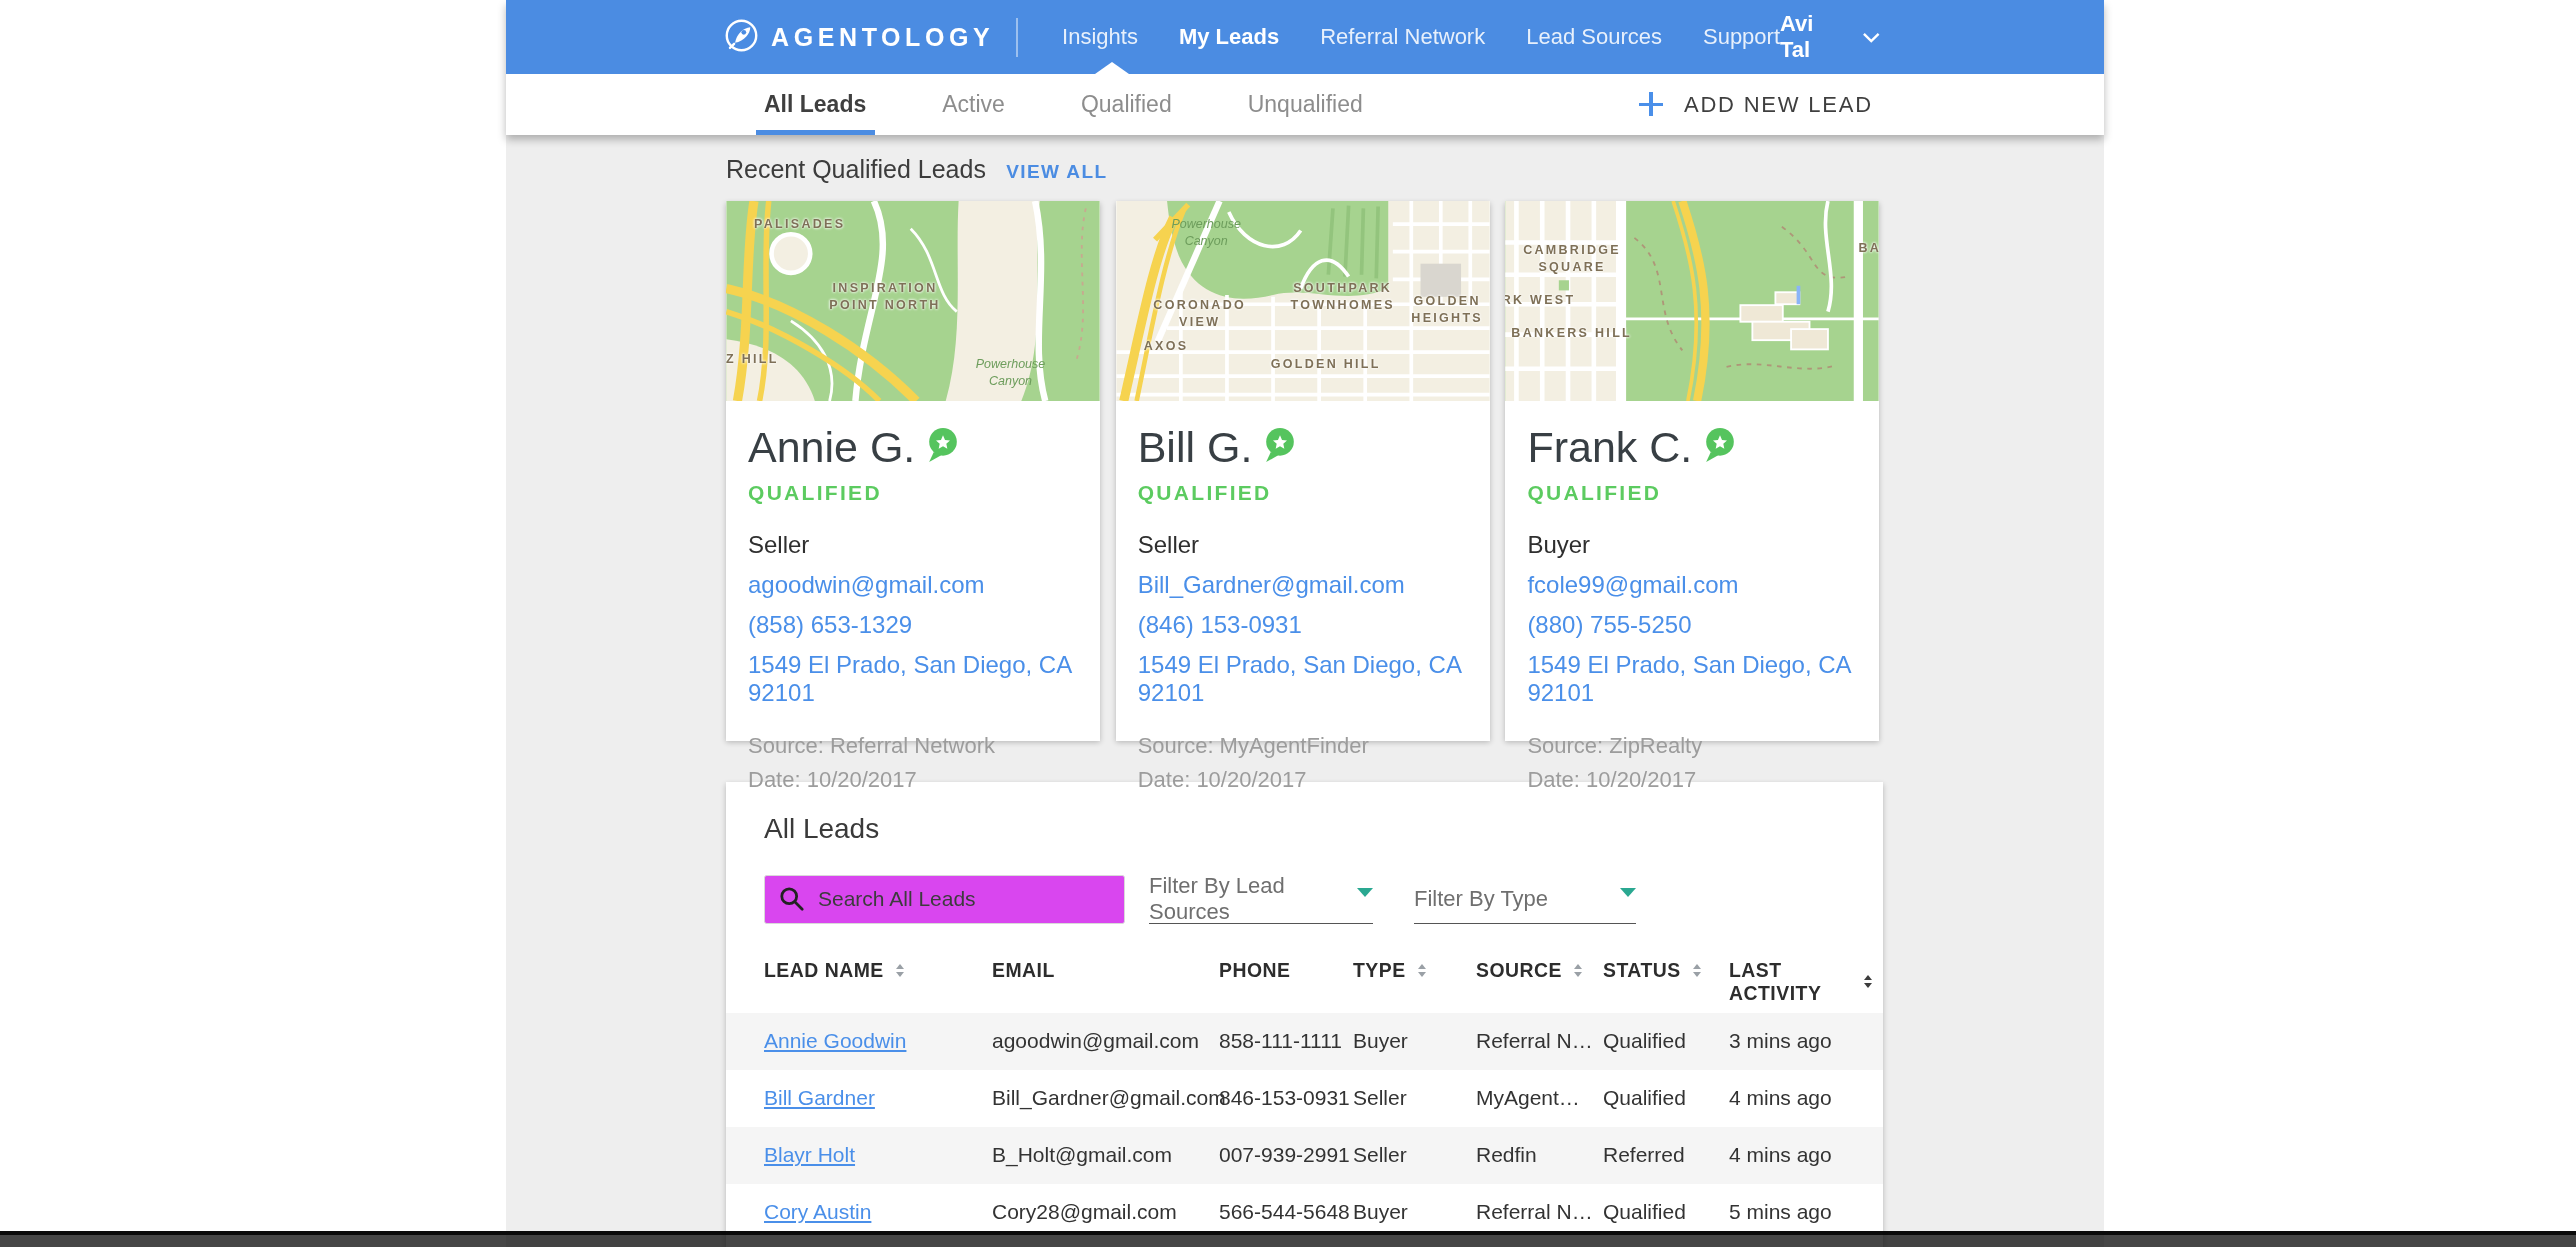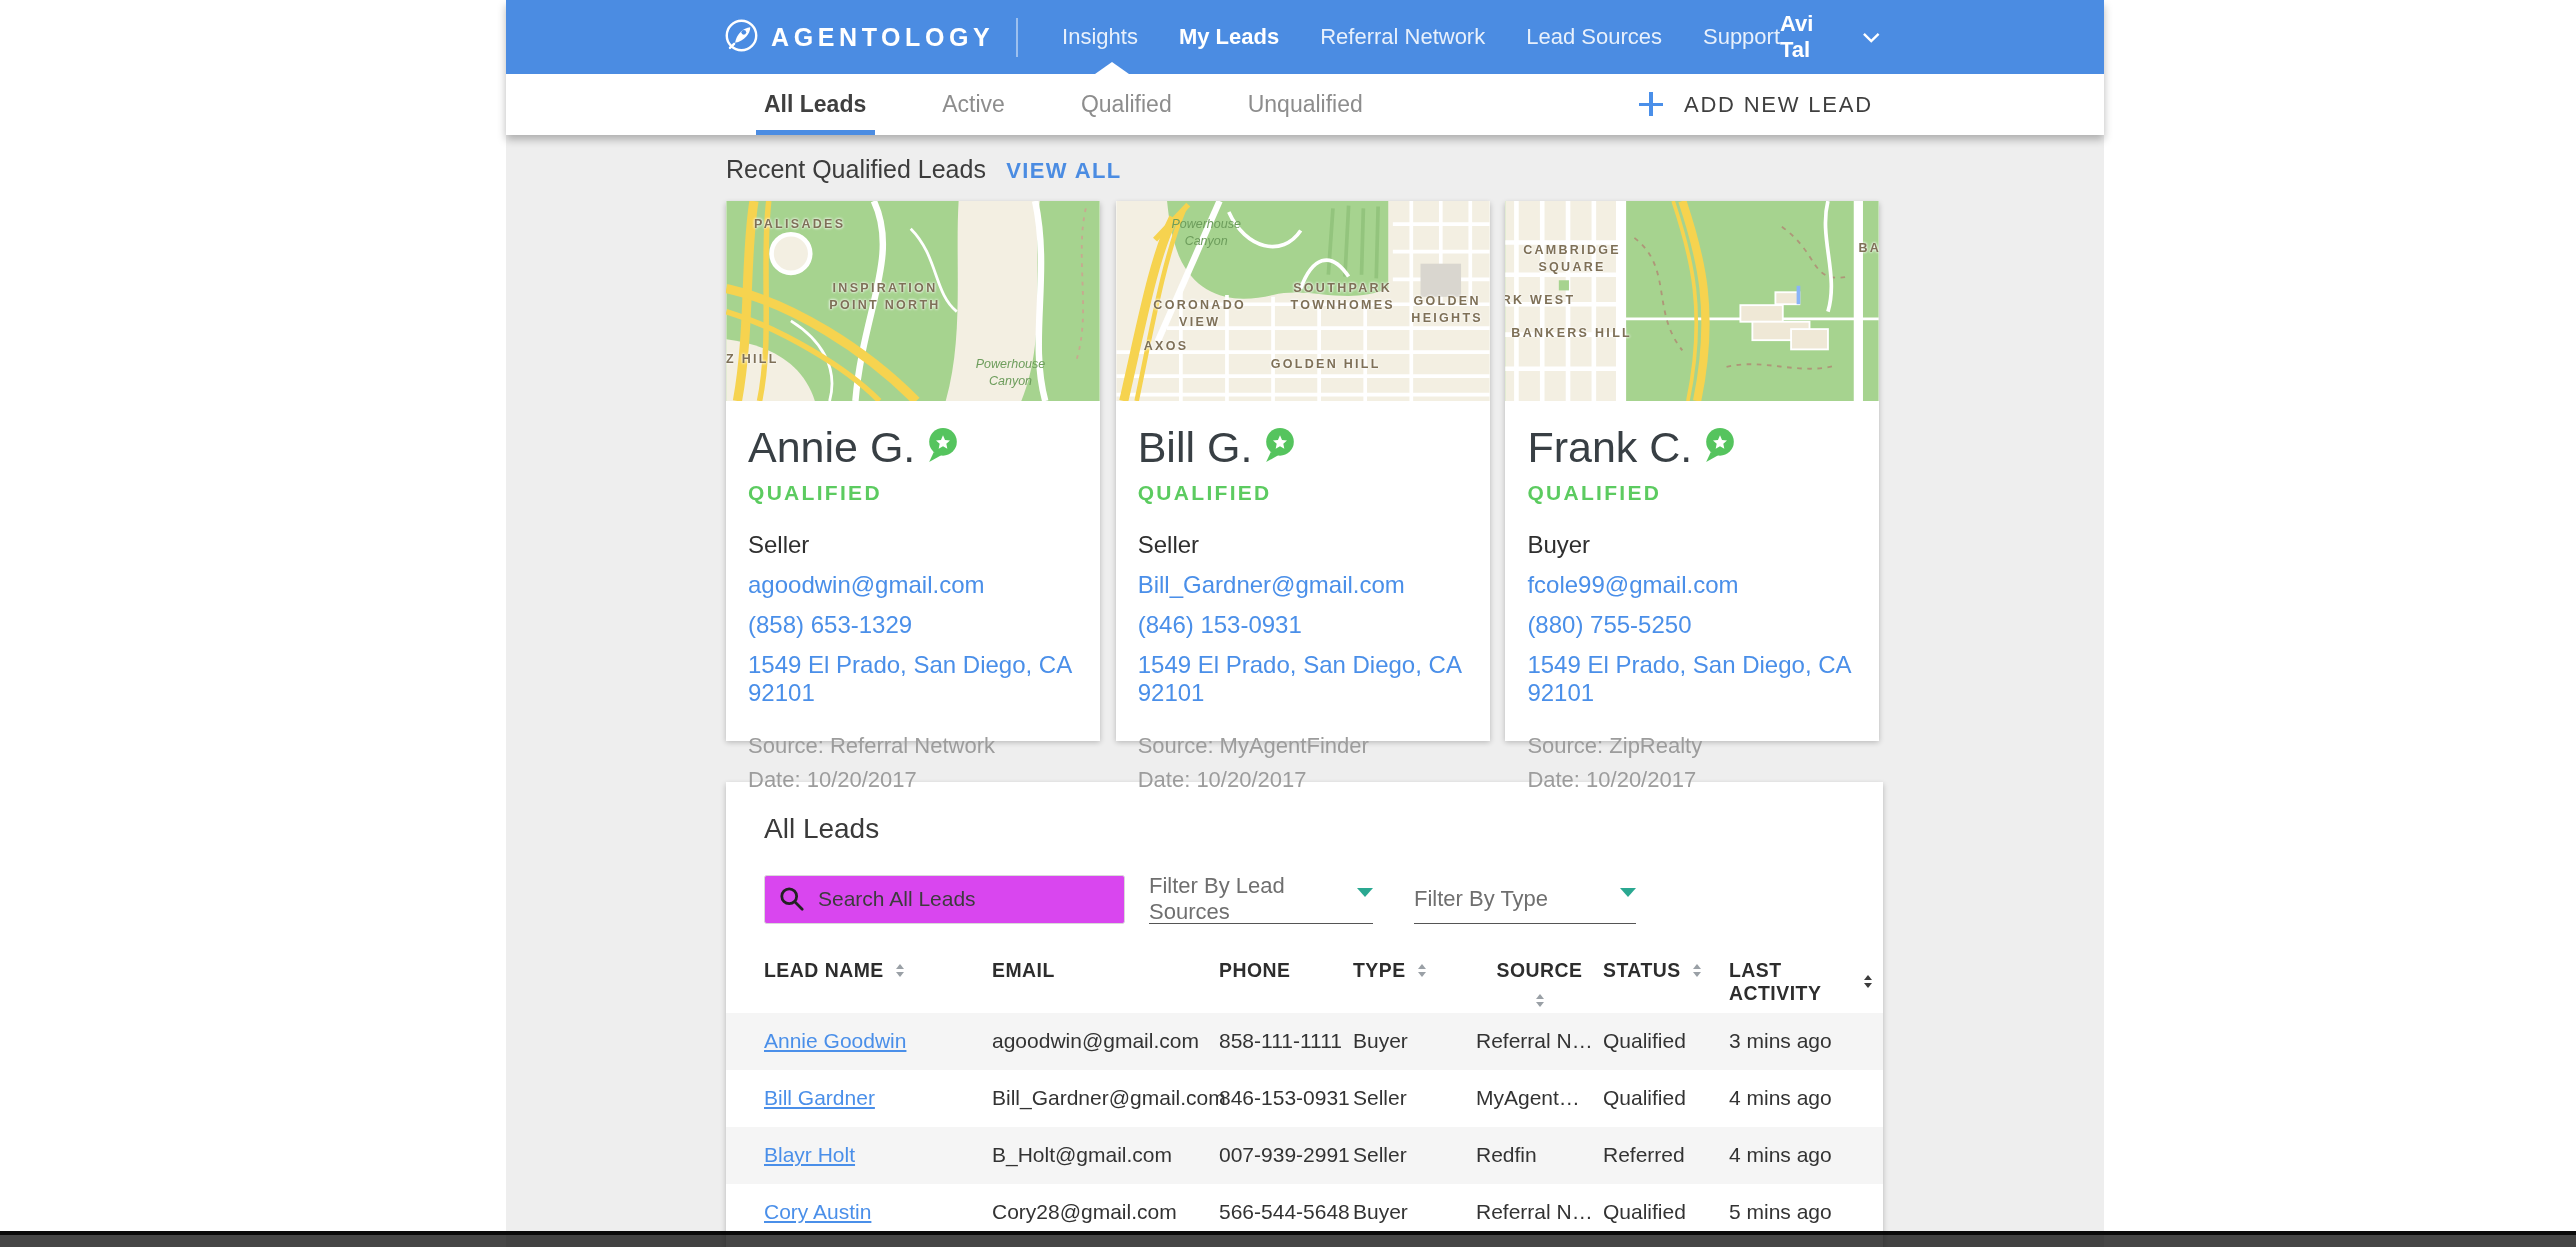--- a/index.html
+++ b/index.html
@@ -34,21 +34,21 @@
   .plus-icon { position:relative; width:28px; height:28px; }
   .plus-icon::before, .plus-icon::after { content:""; position:absolute; background:#4a8fe9; }
   .plus-icon::before { left:12px; top:1.8px; width:3.7px; height:24px; }
   .plus-icon::after  { left:1.8px; top:12px; width:24px; height:3.7px; }
   .add-label { font-size:22px; color:#3f3f3f; letter-spacing:1.8px; }
 
   
   .content { background:#eeeeee; height:1112px; }
   .section-head { display:flex; align-items:baseline; gap:20.3px; margin-left:220px; padding-top:20.3px; }
   .section-title { font-size:25px; color:#3c3c3c; }
-  .view-all { font-size:22px; color:#4b8ce2; font-weight:700; letter-spacing:1.4px; cursor:pointer; }
+  .view-all { font-size:19px; color:#4b8ce2; font-weight:700; letter-spacing:1.4px; cursor:pointer; }
 
   
   .cards { display:flex; gap:15.7px; margin:16.6px 0 0 220px; }
   .card { width:374px; height:540px; background:#fff; box-shadow:0 1.8px 5.5px rgba(0,0,0,0.24); }
   .map { position:relative; width:374px; height:200px; overflow:hidden; }
   .map svg { position:absolute; left:0; top:0; }
   .map-label { position:absolute; color:#7e7057; font-size:12.5px; font-weight:700;
     letter-spacing:2.3px; line-height:1.4; text-align:center; text-shadow:0 0 2.8px #fff, 0 0 2.8px #fff; }
   .map-label.italic { color:#6d9d5c; font-style:italic; font-weight:400; letter-spacing:0; text-shadow:none; }
   .card-body { padding:22px 22px 0; }
@@ -72,21 +72,21 @@
     border-bottom:1.8px solid #555; height:49px; cursor:pointer; }
   .filter-1 { width:224px; margin-left:24px; }
   .filter-2 { width:222px; margin-left:41px; }
   .filter-label { font-size:22px; color:#6f6f6f; }
   .filter-caret { width:0; height:0; border-left:8.3px solid transparent; border-right:8.3px solid transparent;
     border-top:9.2px solid #2aa891; margin-bottom:13px; }
 
   
   .thead { display:flex; align-items:flex-start; height:54px; margin-top:35px; padding:0 11px 0 38px; }
   .th { display:flex; align-items:center; gap:12px; font-size:19.4px; font-weight:700; color:#2d2d2d; letter-spacing:0.5px; cursor:pointer; }
-  .c1{width:228px;} .c2{width:227px;} .c3{width:134px;} .c4{width:123px;} .c5{width:127px;flex-direction:column;} .c6{width:126px;} .c7{flex:1;}
+  .c1{width:228px;} .c2{width:227px;} .c3{width:134px;} .c4{width:123px;} .c5{width:127px;} .c6{width:126px;} .c7{flex:1;}
   .sort { display:flex; flex-direction:column; }
   .sort i { display:block; width:0; height:0; border-left:4.6px solid transparent; border-right:4.6px solid transparent; }
   .sort .up { border-bottom:5.5px solid #9aa0a6; margin-bottom:2.8px; }
   .sort .down { border-top:5.5px solid #9aa0a6; }
   .sort.dark .up { border-bottom-color:#3c3c3c; }
   .sort.dark .down { border-top-color:#3c3c3c; }
   .trow { display:flex; align-items:center; height:57px; padding:0 11px 0 38px; font-size:21px; color:#333; cursor:pointer; }
   .trow.alt { background:#f5f5f5; }
   .row-link { color:#4a8fe9; text-decoration:underline; }
 

